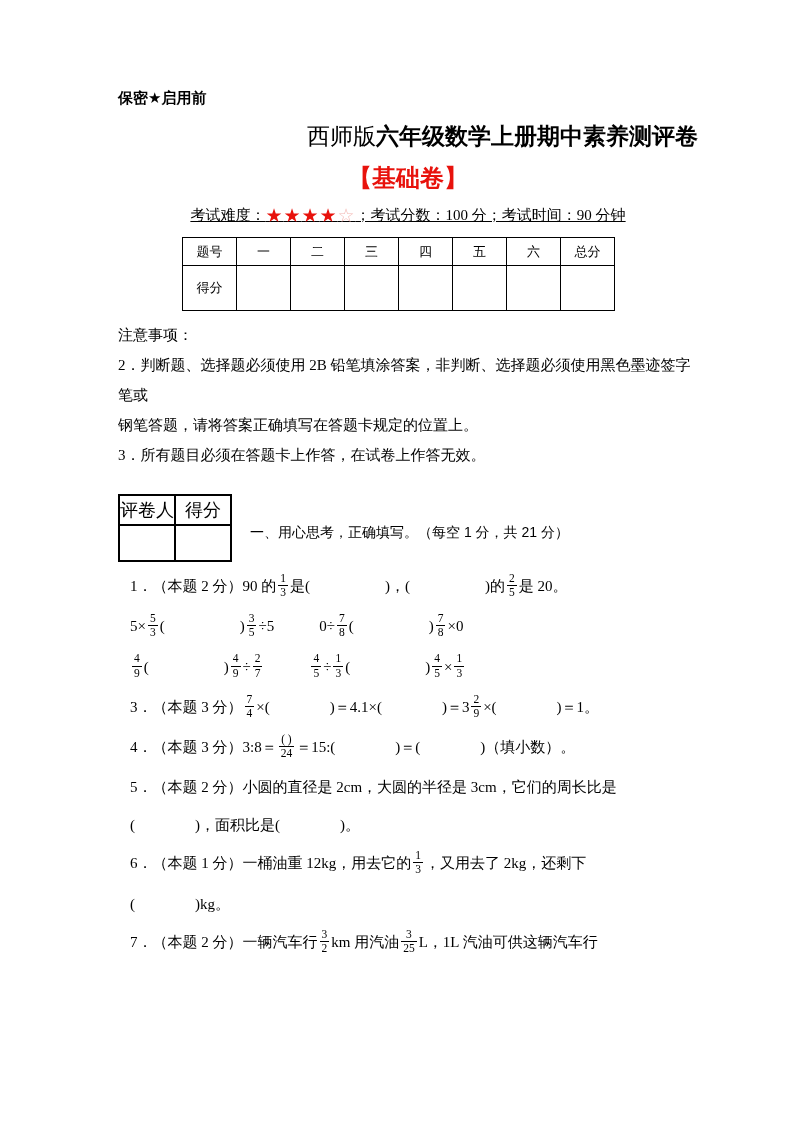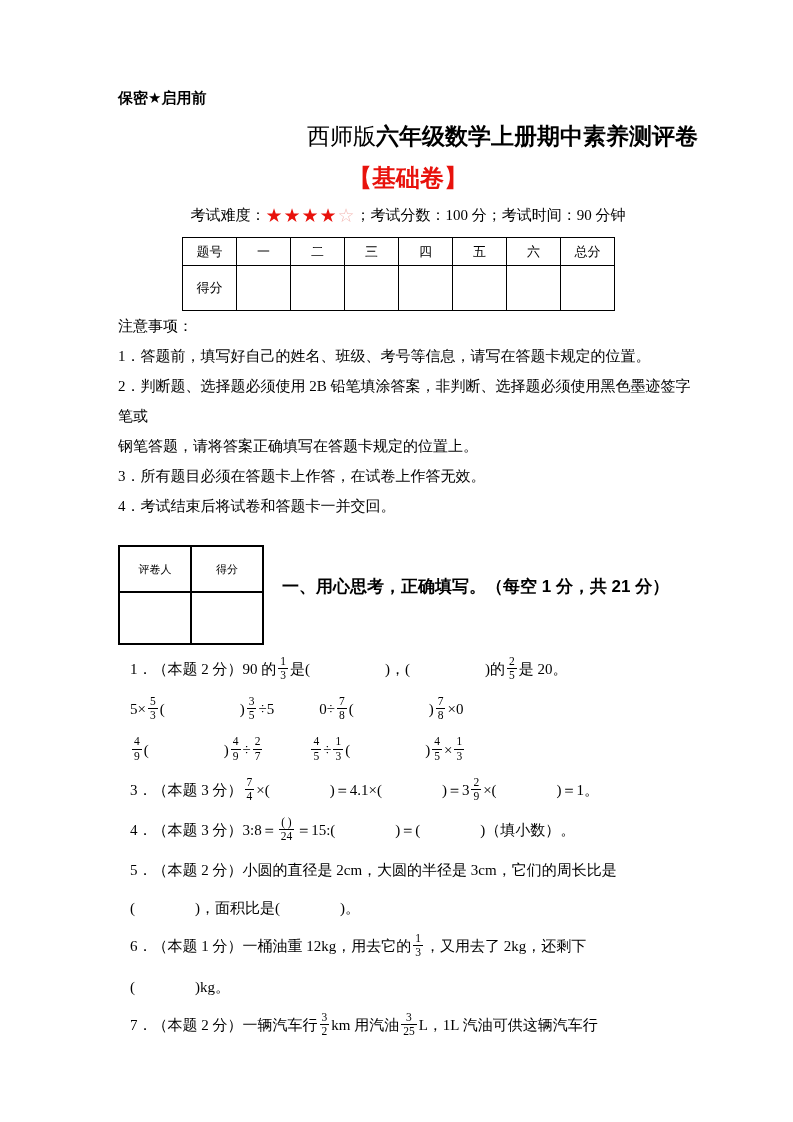--- a/index.html
+++ b/index.html
@@ -15,42 +15,42 @@
     padding:88px 95px 0 118px;
     overflow:hidden;
   }
   .security{ font-weight:bold; font-size:15px; line-height:20px; font-family:"Liberation Sans","DejaVu Sans",sans-serif; }
   .title{ text-align:right; font-size:23px; line-height:32px; margin-top:12px;
           font-family:"Liberation Sans","DejaVu Sans",sans-serif; }
   .title .prefix{ font-weight:400; }
   .title .main{ font-weight:700; }
   .subtitle{ text-align:center; color:var(--red); font-weight:700; font-size:24px; line-height:32px;
              margin-top:10px; font-family:"Liberation Sans","DejaVu Sans",sans-serif; }
-  .info{ text-align:center; margin-top:10px; font-size:15px; line-height:22px; white-space:nowrap; }
+  .info{ text-align:center; margin-top:10px; font-size:15px; line-height:22px; white-space:nowrap;text-decoration:underline; }
   .star{ color:var(--red); font-size:19px; letter-spacing:1px; vertical-align:-2px; }
   .star.empty{ color:var(--star-empty); }
 
   table.score-table{ border-collapse:collapse; margin:10px 0 0 64px; table-layout:fixed; }
   table.score-table th, table.score-table td{
     border:1px solid #000; width:53px; text-align:center; font-weight:400; font-size:13px; padding:0;
   }
   table.score-table th{ height:27px; }
   table.score-table td{ height:44px; }
 
-  .notes{ margin-top:0;font-family:Liberation Serif, serif; }
+  .notes{ margin-top:9px;font-family:Liberation Serif, serif; }
   .note-line{ line-height:30px; }
   .red-bold{ color:var(--red); font-weight:700; }
 
   .grader-row{ display:flex; margin-top:24px; }
   table.grader-box{ border-collapse:collapse; }
-  table.grader-box td{ border:2px solid #000; width:54px; text-align:center; padding:8px; font-size:11px; }
+  table.grader-box td{ border:2px solid #000; width:54px; text-align:center; padding:0; font-size:18px; }
   table.grader-box tr.hd td{ height:28px; }
   table.grader-box tr.bd td{ height:34px; }
-  .section-title{ font-family:"Liberation Sans","DejaVu Sans",sans-serif; font-weight:700;
-                  font-size:17px; margin:30px 0 0 18px; white-space:nowrap; }
+  .section-title{ font-family:"Liberation Sans","DejaVu Sans",sans-serif; font-weight:400;
+                  font-size:14px; margin:30px 0 0 18px; white-space:nowrap; }
 
   .questions{ margin-top:9px; }
   .qline{ line-height:30px; margin:8px 12px; white-space:nowrap; }
   .frac{ display:inline-block; vertical-align:middle; text-align:center;
          font-size:11.5px; line-height:1.15; margin:0 2px 4px 2px; }
   .frac .fn{ display:block; border-bottom:1px solid #000; padding:0 2px; }
   .frac .fd{ display:block; padding:0 2px; }
 </style>
 </head>
 <body>
@@ -89,25 +89,23 @@
       <td></td>
       <td></td>
       <td></td>
       <td></td>
     </tr>
   </tbody>
     </table>
 
   <div class="notes">
     <div class="note-line">注意事项：</div>
-    <div class="note-line">1．答题前，填写好自己的姓名、班级、考号等信息，请写在答题卡规定的位置。</div>
     <div class="note-line">2．判断题、选择题必须使用 2B 铅笔填涂答案，非判断、选择题必须使用黑色墨迹签字笔或</div>
     <div class="note-line">钢笔答题，请将答案正确填写在答题卡规定的位置上。</div>
     <div class="note-line">3．所有题目必须在答题卡上作答，在试卷上作答无效。</div>
-    <div class="note-line">4．考试结束后将试卷和答题卡一并交回。</div>
   </div>
 
   <div class="grader-row">
     <table class="grader-box">
       <tbody>
           <tr class="hd">
         <td>评卷人</td>
         <td>得分</td>
       </tr>
       <tr class="bd">

